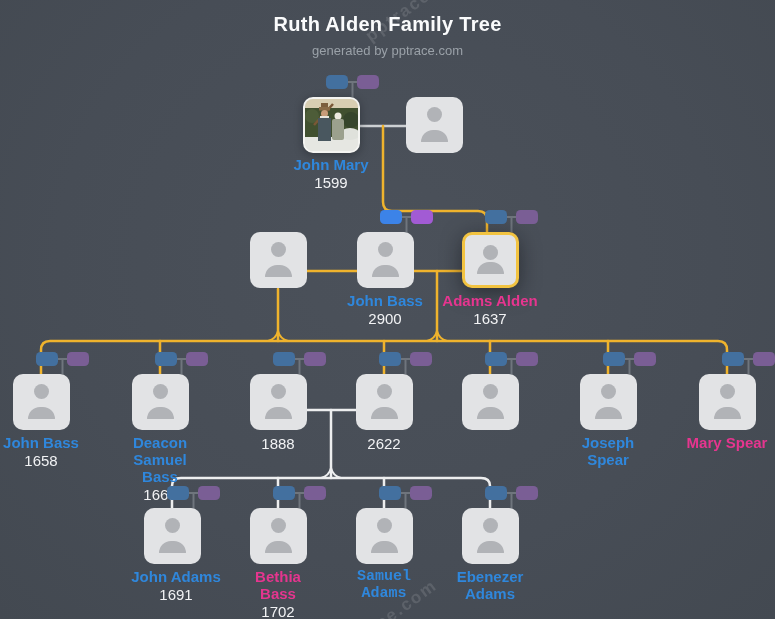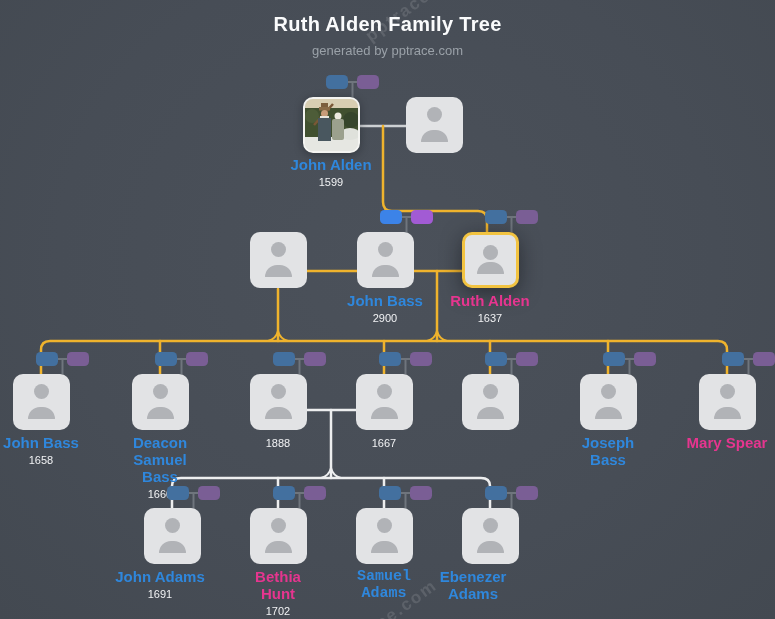--- a/index.html
+++ b/index.html
@@ -21,21 +21,21 @@
     border-radius:13.5px 13.5px 0 0;background:#b1b3b7;}
   .highlight{border:3px solid #f2c340;box-shadow:0 5px 20px rgba(12,14,18,.5);}
   .photo{border:2px solid #f4f4f1;overflow:hidden;box-shadow:0 2px 8px rgba(12,14,18,.35);}
   .photo svg{display:block;}
   .pill{position:absolute;width:22px;height:14px;border-radius:4.5px;z-index:3;}
   .pb{background:#43709f;}  .pp{background:#7a5e95;}
   .pbb{background:#3c83e8;} .ppb{background:#a25bd4;}
   .plabel{position:absolute;z-index:2;text-align:center;transform:translateX(-50%);
     font-weight:bold;font-size:15px;line-height:17px;}
   .pname.blue{color:#2f87dc;} .pname.pink{color:#e6358f;}
-  .pyear{color:#f1f2f4;font-weight:normal;font-size:11px;margin-top:1px;}
+  .pyear{color:#f1f2f4;font-weight:normal;font-size:15px;margin-top:1px;}
 </style>
 </head>
 <body>
 
 <div class="canvas">
 
   <div class="wm" style="left:362px;top:30px;">pptrace.com</div>
   <div class="wm" style="left:330px;top:648px;">pptrace.com</div>
 
   <div class="title">Ruth Alden Family Tree</div>
@@ -107,21 +107,21 @@
       <circle cx="33" cy="17" r="3.5" fill="#edeadf"></circle>
       <rect x="27" y="20" width="12" height="21" rx="2" fill="#9ba08d"></rect>
     </svg>
   </div>
   <div class="pbox" style="left:405.5px;top:97px;">
     <span class="sil-head"></span>
     <span class="sil-body"></span>
   </div>
 
   <div class="plabel" style="left:331px;top:156px;width:110px;">
-    <div class="pname blue">John Alden</div>
+    <div class="pname blue">John Mary</div>
     <div class="pyear">1599</div>
   </div>
 
   <div class="pill pbb" style="left:380px;top:210px;"></div>
   <div class="pill ppb" style="left:411px;top:210px;"></div>
   <div class="pill pb" style="left:485px;top:210px;"></div>
   <div class="pill pp" style="left:516px;top:210px;"></div>
 
   <div class="pbox" style="left:249.5px;top:232px;">
     <span class="sil-head"></span>
@@ -134,21 +134,21 @@
   <div class="pbox highlight" style="left:461.5px;top:232px;">
     <span class="sil-head"></span>
     <span class="sil-body"></span>
   </div>
 
   <div class="plabel" style="left:385px;top:292px;width:110px;">
     <div class="pname blue">John Bass</div>
     <div class="pyear">2900</div>
   </div>
   <div class="plabel" style="left:490px;top:292px;width:110px;">
-    <div class="pname pink">Ruth Alden</div>
+    <div class="pname pink">Adams Alden</div>
     <div class="pyear">1637</div>
   </div>
 
   <div class="pill pb" style="left:36px;top:352px;"></div>
   <div class="pill pp" style="left:67px;top:352px;"></div>
   <div class="pill pb" style="left:155px;top:352px;"></div>
   <div class="pill pp" style="left:186px;top:352px;"></div>
   <div class="pill pb" style="left:273px;top:352px;"></div>
   <div class="pill pp" style="left:304px;top:352px;"></div>
   <div class="pill pb" style="left:379px;top:352px;"></div>
@@ -194,24 +194,24 @@
     <div class="pyear">1658</div>
   </div>
   <div class="plabel" style="left:160px;top:434px;width:72px;">
     <div class="pname blue">Deacon Samuel Bass</div>
     <div class="pyear">1660</div>
   </div>
   <div class="plabel" style="left:278px;top:434px;width:86px;">
     <div class="pyear">1888</div>
   </div>
   <div class="plabel" style="left:384px;top:434px;width:72px;">
-    <div class="pyear">1667</div>
+    <div class="pyear">2622</div>
   </div>
   <div class="plabel" style="left:608px;top:434px;width:72px;">
-    <div class="pname blue">Joseph Bass</div>
+    <div class="pname blue">Joseph Spear</div>
   </div>
   <div class="plabel" style="left:727px;top:434px;width:110px;">
     <div class="pname pink">Mary Spear</div>
   </div>
 
   <div class="pill pb" style="left:167px;top:486px;"></div>
   <div class="pill pp" style="left:198px;top:486px;"></div>
   <div class="pill pb" style="left:273px;top:486px;"></div>
   <div class="pill pp" style="left:304px;top:486px;"></div>
   <div class="pill pb" style="left:379px;top:486px;"></div>
@@ -229,28 +229,28 @@
   </div>
   <div class="pbox" style="left:355.5px;top:508px;">
     <span class="sil-head"></span>
     <span class="sil-body"></span>
   </div>
   <div class="pbox" style="left:461.5px;top:508px;">
     <span class="sil-head"></span>
     <span class="sil-body"></span>
   </div>
 
-  <div class="plabel" style="left:160px;top:568px;width:110px;">
+  <div class="plabel" style="left:176px;top:568px;width:110px;">
     <div class="pname blue">John Adams</div>
     <div class="pyear">1691</div>
   </div>
   <div class="plabel" style="left:278px;top:568px;width:72px;">
-    <div class="pname pink">Bethia Hunt</div>
+    <div class="pname pink">Bethia Bass</div>
     <div class="pyear">1702</div>
   </div>
   <div class="plabel" style="left:384px;top:568px;width:80px;font-family:Liberation Mono, monospace;">
     <div class="pname blue">Samuel Adams</div>
   </div>
-  <div class="plabel" style="left:473px;top:568px;width:94px;">
+  <div class="plabel" style="left:490px;top:568px;width:94px;">
     <div class="pname blue">Ebenezer Adams</div>
   </div>
 
 </div>
 
 </body></html>

